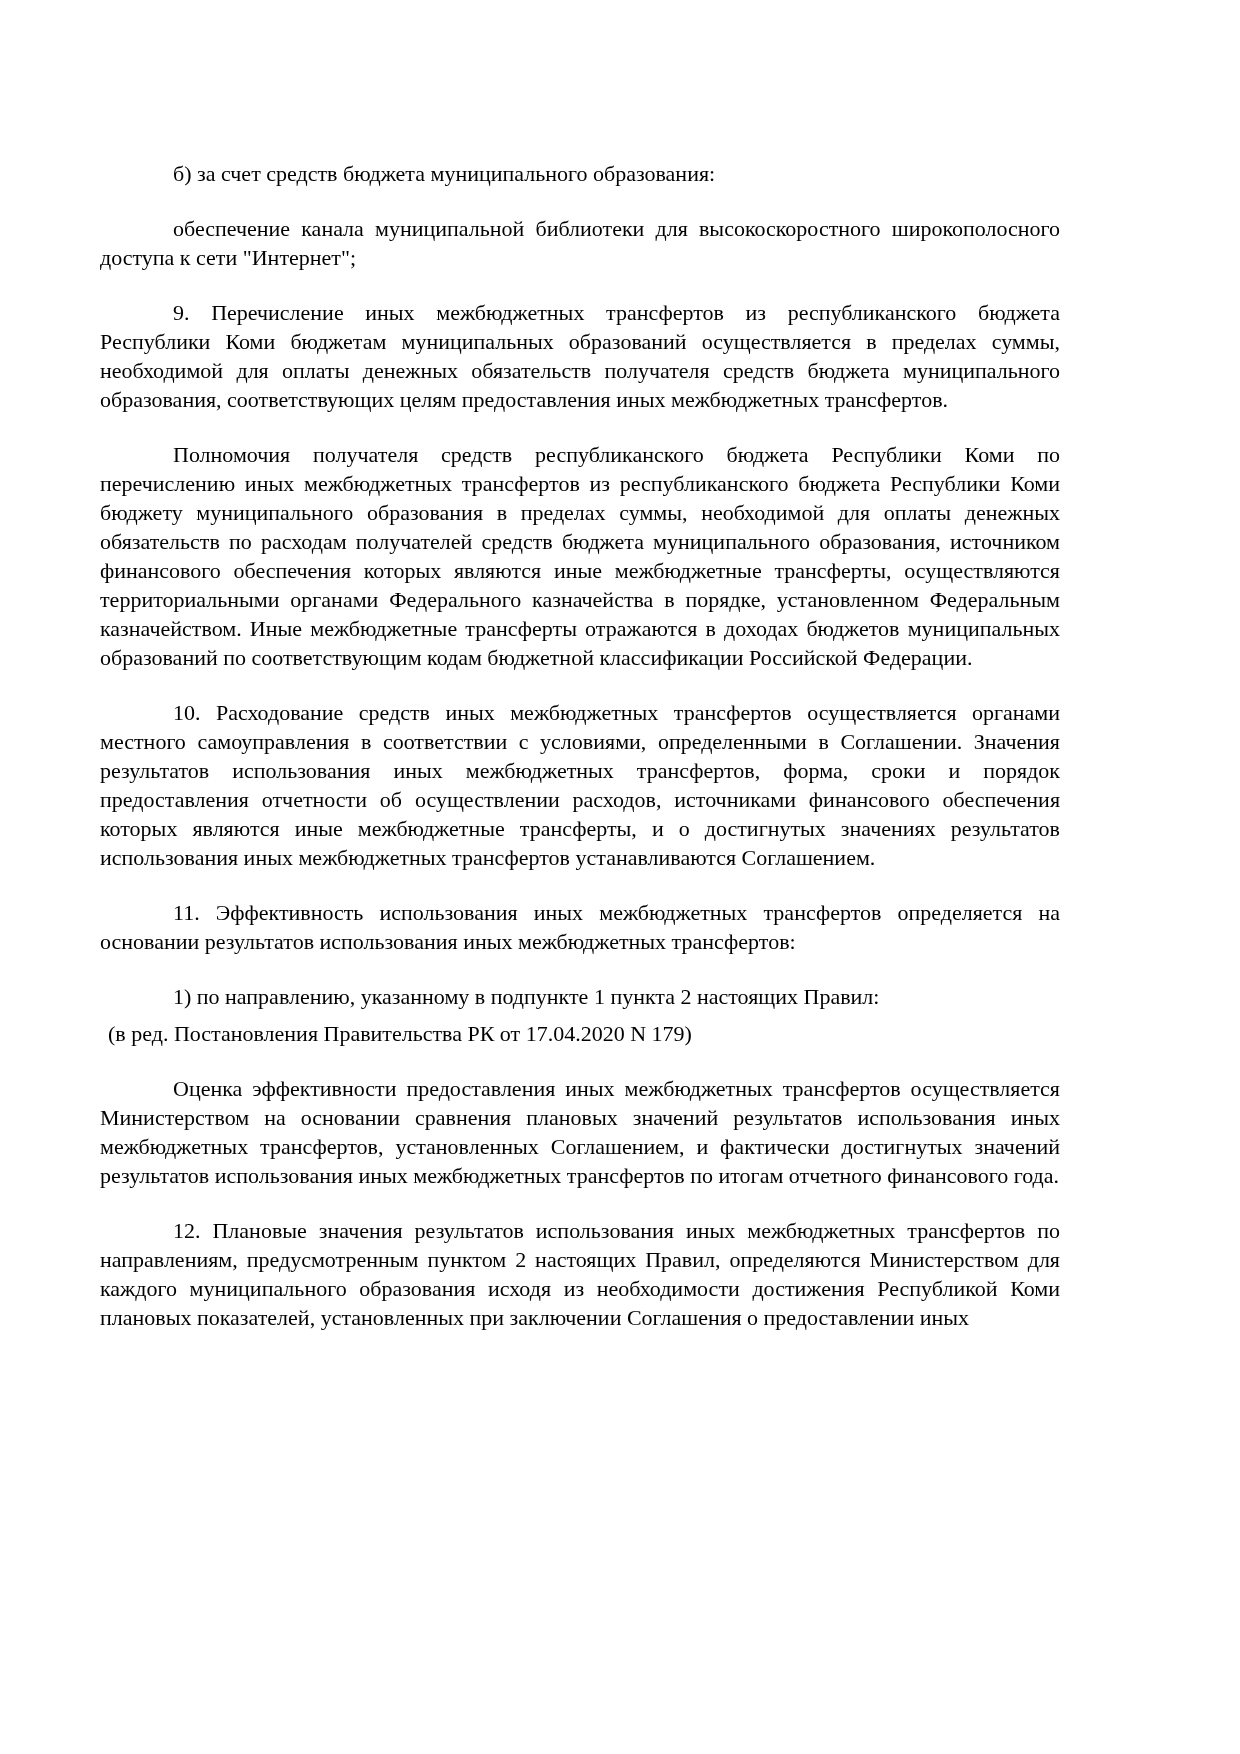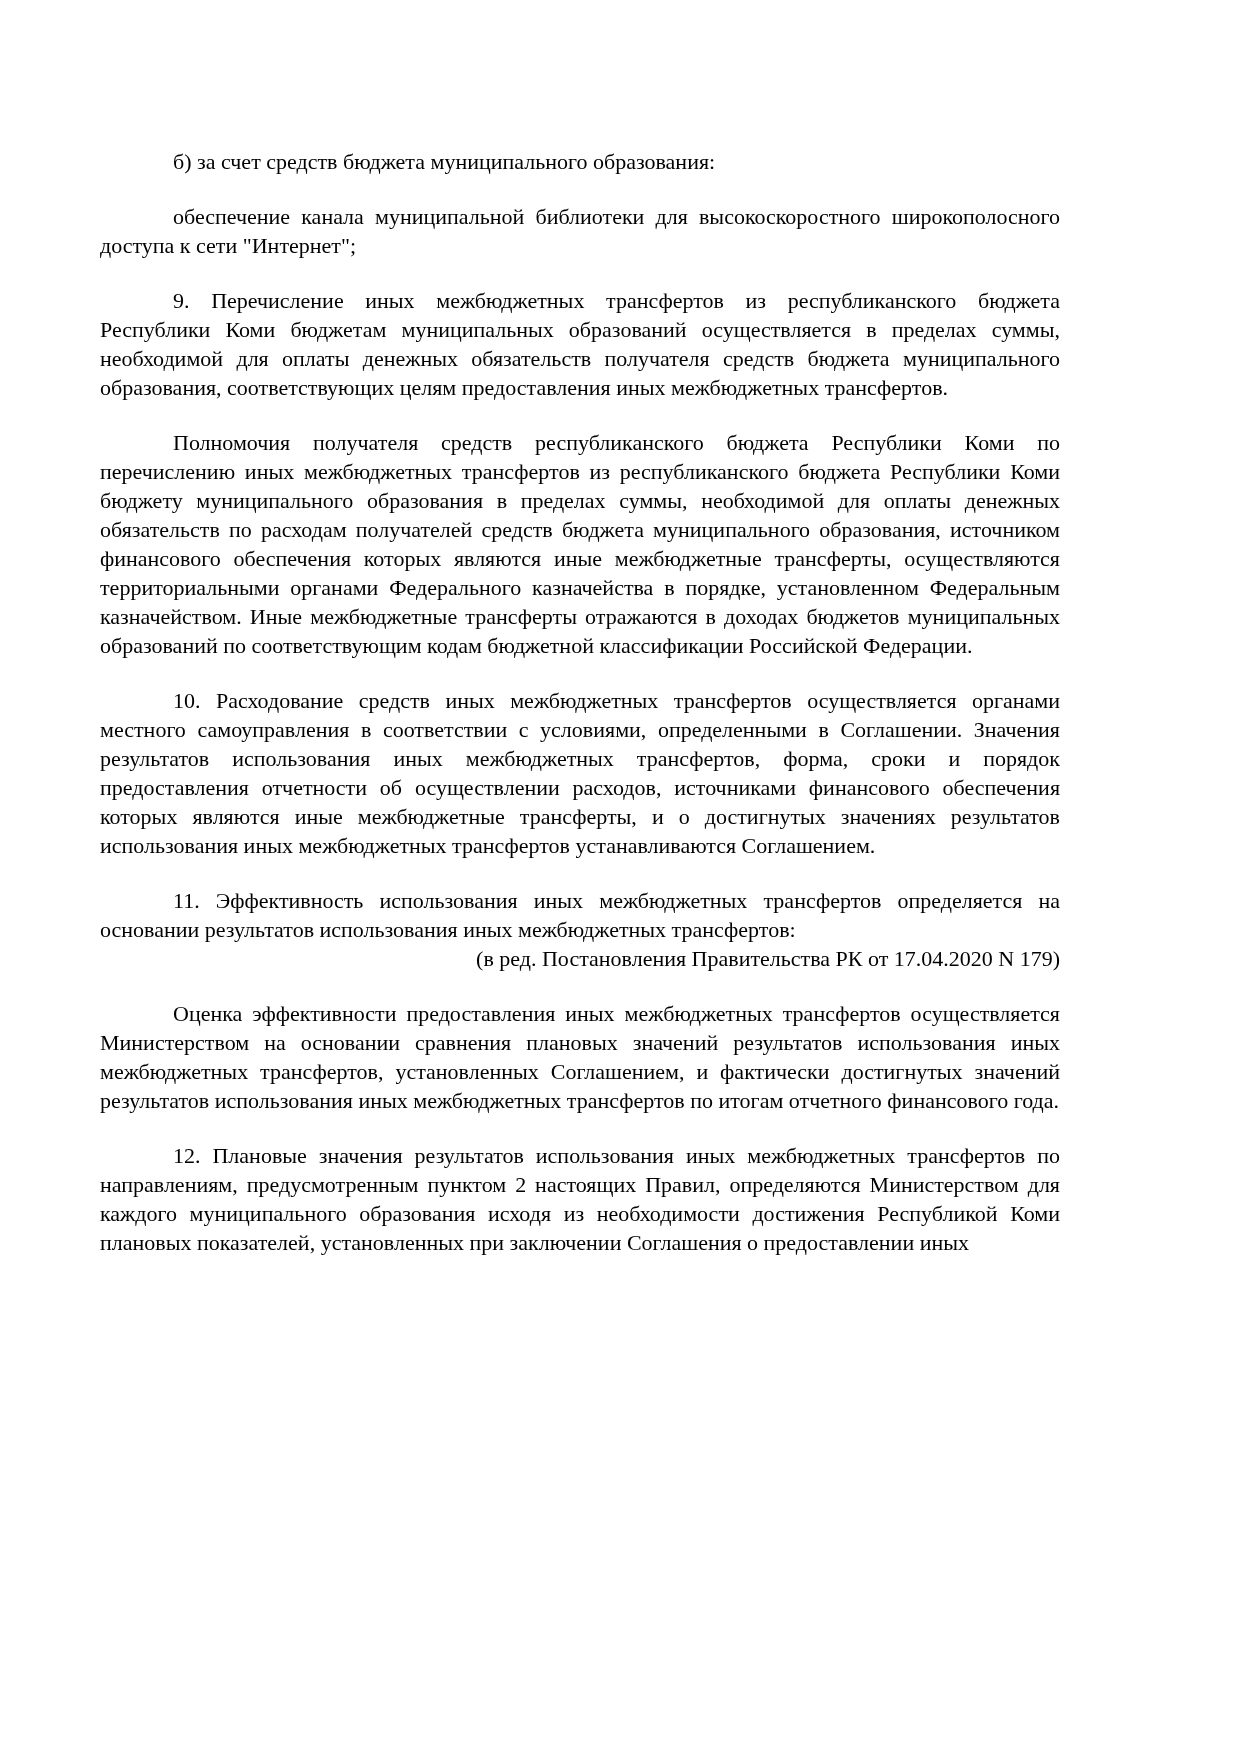--- a/index.html
+++ b/index.html
@@ -23,36 +23,37 @@
     width: 960px;
     font-size: 22px;
     line-height: 29px;
     text-align: justify;
   }
   .para {
     text-indent: 73px;
     margin: 26px 0 0 0;
   }
   .para.first {
-    margin-top: 0;
+    margin-top: 12px;
   }
   .note {
     text-indent: 0;
-    margin: 0;
-    text-align: right;
+    margin: 8px;
+    text-align: left;
   }
 </style>
 </head>
 <body>
 
 <div class="page">
   <div class="text-block">
     <div class="para first">б) за счет средств бюджета муниципального образования:</div>
     <div class="para">обеспечение канала муниципальной библиотеки для высокоскоростного широкополосного доступа к сети "Интернет";</div>
     <div class="para">9. Перечисление иных межбюджетных трансфертов из республиканского бюджета Республики Коми бюджетам муниципальных образований осуществляется в пределах суммы, необходимой для оплаты денежных обязательств получателя средств бюджета муниципального образования, соответствующих целям предоставления иных межбюджетных трансфертов.</div>
     <div class="para">Полномочия получателя средств республиканского бюджета Республики Коми по перечислению иных межбюджетных трансфертов из республиканского бюджета Республики Коми бюджету муниципального образования в пределах суммы, необходимой для оплаты денежных обязательств по расходам получателей средств бюджета муниципального образования, источником финансового обеспечения которых являются иные межбюджетные трансферты, осуществляются территориальными органами Федерального казначейства в порядке, установленном Федеральным казначейством. Иные межбюджетные трансферты отражаются в доходах бюджетов муниципальных образований по соответствующим кодам бюджетной классификации Российской Федерации.</div>
     <div class="para">10. Расходование средств иных межбюджетных трансфертов осуществляется органами местного самоуправления в соответствии с условиями, определенными в Соглашении. Значения результатов использования иных межбюджетных трансфертов, форма, сроки и порядок предоставления отчетности об осуществлении расходов, источниками финансового обеспечения которых являются иные межбюджетные трансферты, и о достигнутых значениях результатов использования иных межбюджетных трансфертов устанавливаются Соглашением.</div>
     <div class="para">11. Эффективность использования иных межбюджетных трансфертов определяется на основании результатов использования иных межбюджетных трансфертов:</div>
+    <div class="para">1) по направлению, указанному в подпункте 1 пункта 2 настоящих Правил:</div>
     <div class="note">(в ред. Постановления Правительства РК от 17.04.2020 N 179)</div>
     <div class="para">Оценка эффективности предоставления иных межбюджетных трансфертов осуществляется Министерством на основании сравнения плановых значений результатов использования иных межбюджетных трансфертов, установленных Соглашением, и фактически достигнутых значений результатов использования иных межбюджетных трансфертов по итогам отчетного финансового года.</div>
     <div class="para">12. Плановые значения результатов использования иных межбюджетных трансфертов по направлениям, предусмотренным пунктом 2 настоящих Правил, определяются Министерством для каждого муниципального образования исходя из необходимости достижения Республикой Коми плановых показателей, установленных при заключении Соглашения о предоставлении иных</div>
   </div>
 </div>
 
 </body></html>

